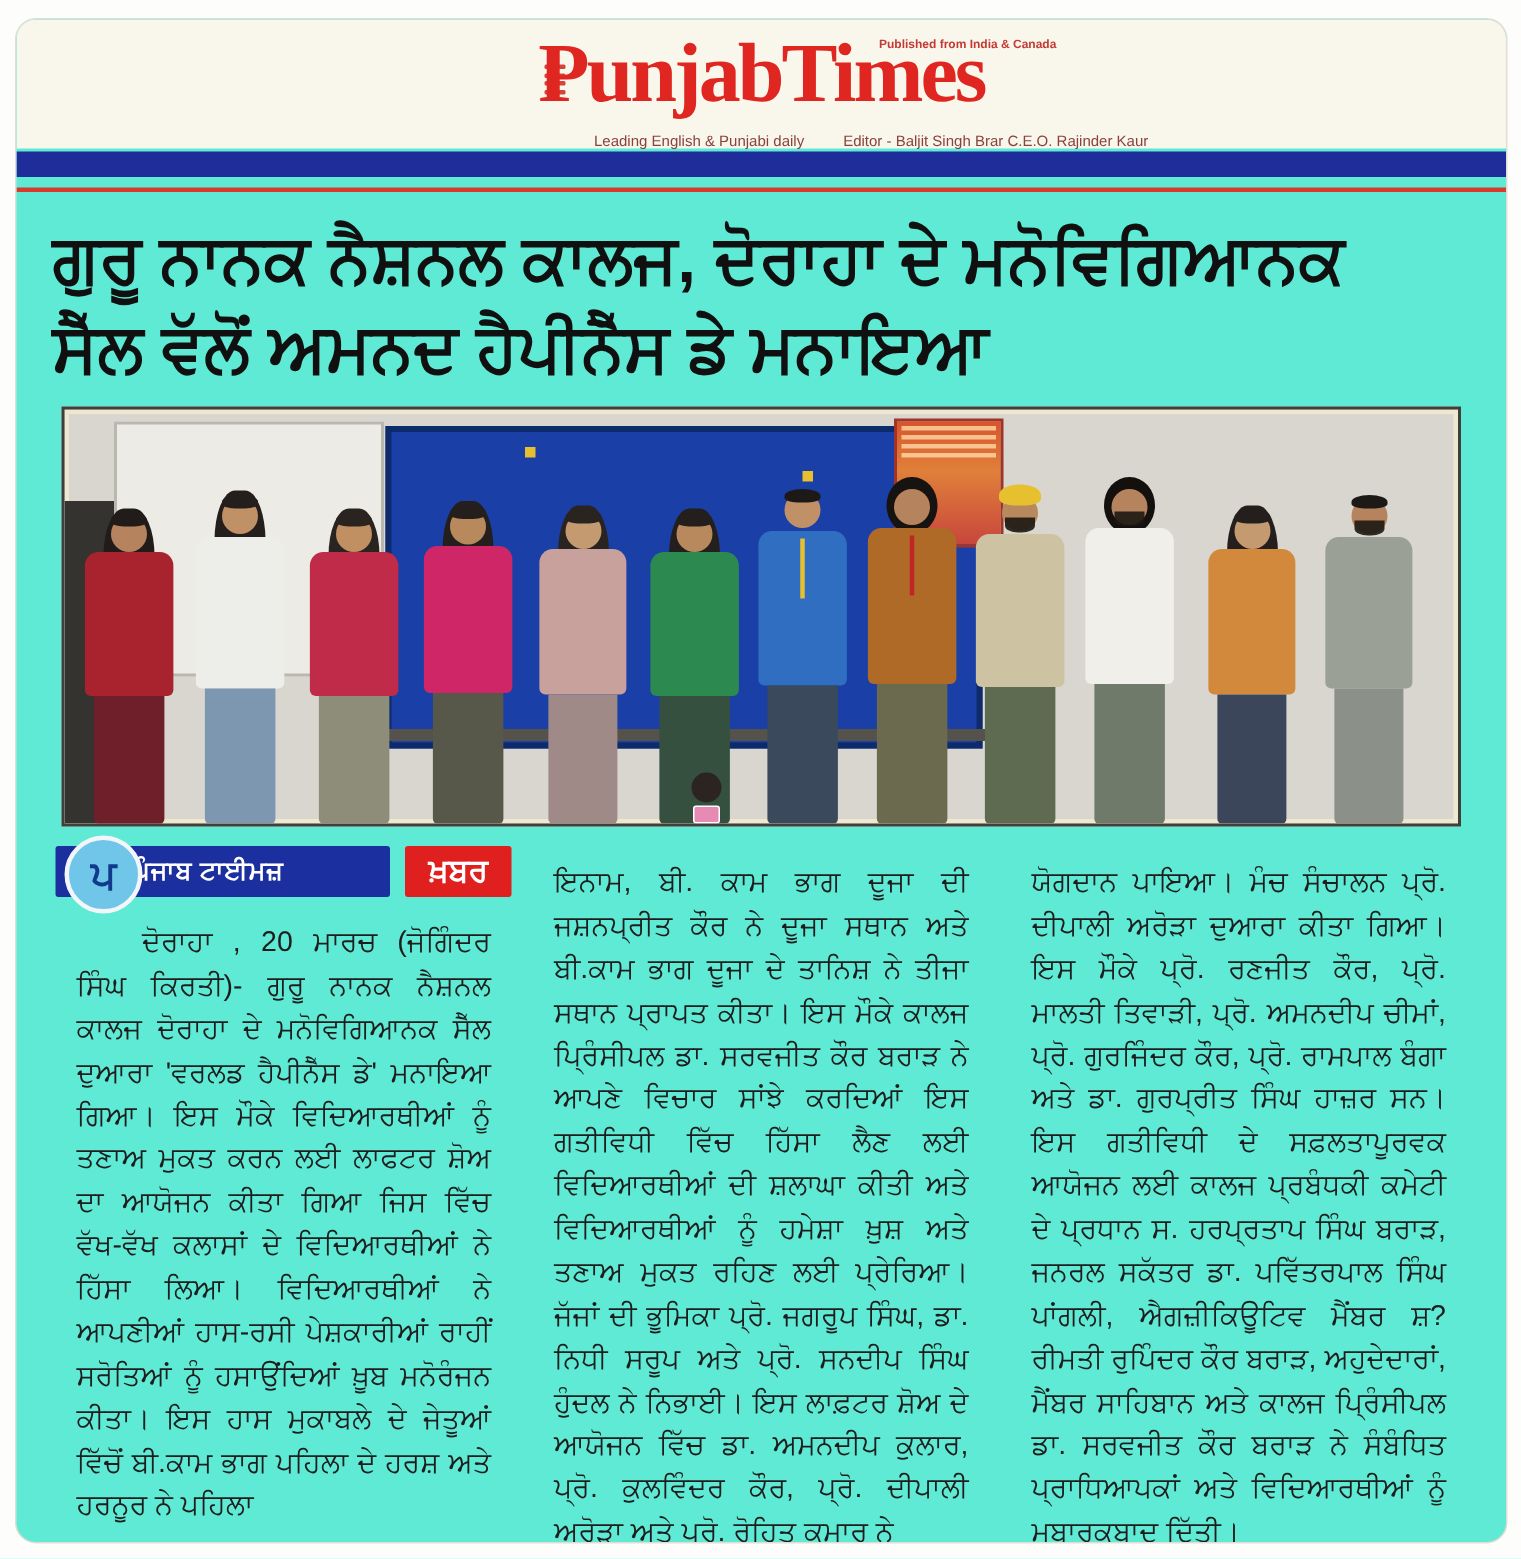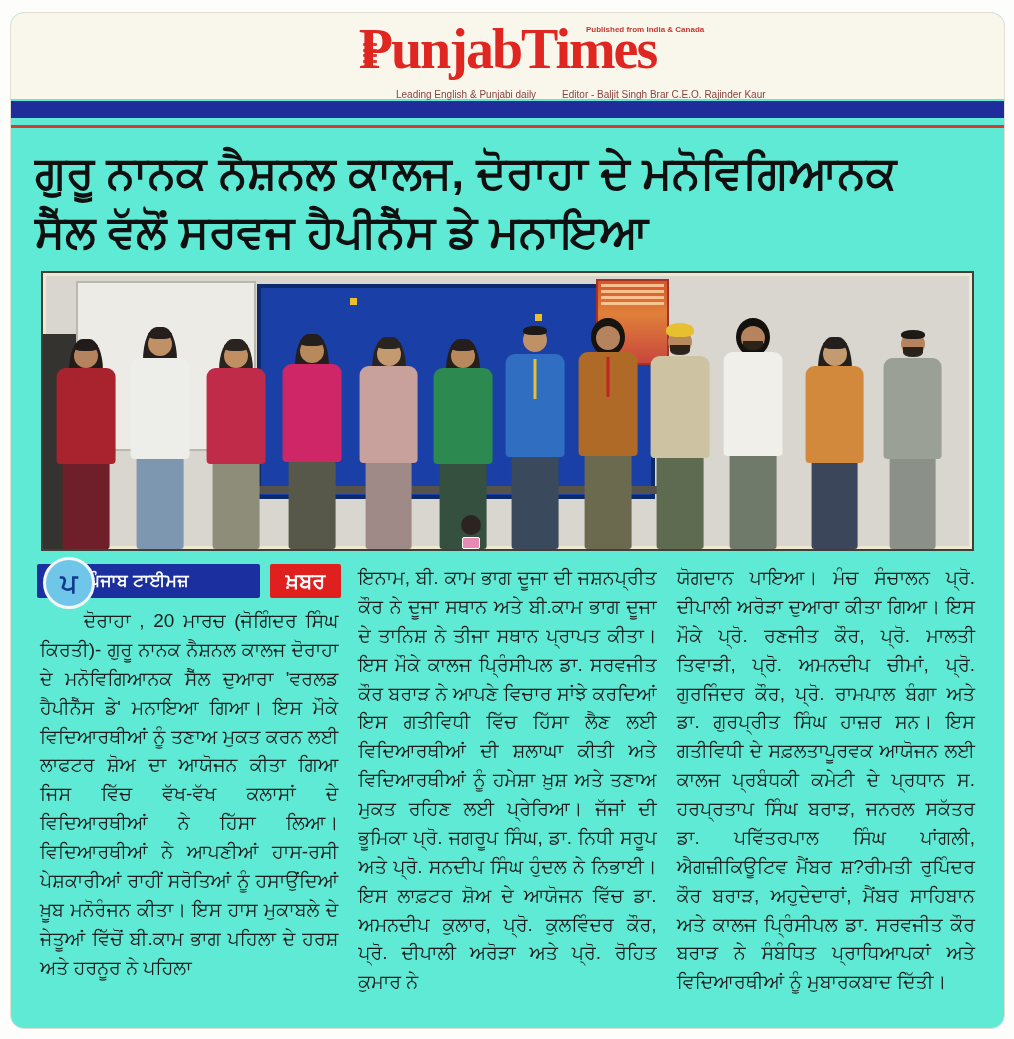--- a/index.html
+++ b/index.html
@@ -57,21 +57,21 @@
   .col{flex:1;min-width:0;}
   .brandrow{display:flex;align-items:center;gap:10px;height:40px;margin-bottom:6px;}
   .brandbar{position:relative;display:flex;align-items:center;height:34px;flex:1;
       background:#1c2f9e;border-radius:2px;padding-left:52px;}
   .logo-circle{position:absolute;left:6px;top:-7px;width:46px;height:46px;border-radius:50%;
       background:#6fc6e8;border:3px solid #f2f6f8;display:flex;align-items:center;justify-content:center;
       font-size:26px;font-weight:bold;color:#123a8c;line-height:1;}
   .brand-text{color:#ffffff;font-weight:bold;font-size:17px;letter-spacing:.5px;white-space:nowrap;}
   .tagbox{background:#e01f1f;color:#fff;font-weight:bold;font-size:21px;
       height:34px;display:flex;align-items:center;justify-content:center;padding:0 16px;border-radius:2px;}
-  .body-text{margin:3px;font-size:19px;line-height:1.52;color:#1d1d1d;text-align:justify;}
+  .body-text{margin:14px;font-size:19px;line-height:1.52;color:#1d1d1d;text-align:justify;}
   .indent{text-indent:2.3em;}
 </style>
 </head>
 <body>
 
 <div class="canvas">
   <div class="page">
 
     <header class="masthead">
       <div class="mast-stack">
@@ -86,21 +86,21 @@
         <span>Leading English &amp; Punjabi daily</span>
         <span>Editor - Baljit Singh Brar   C.E.O. Rajinder Kaur</span>
       </div>
     </header>
 
     <div class="blue-bar"></div>
     <div class="red-line"></div>
 
     <h1 class="headline">
       <span>ਗੁਰੂ ਨਾਨਕ ਨੈਸ਼ਨਲ ਕਾਲਜ, ਦੋਰਾਹਾ ਦੇ ਮਨੋਵਿਗਿਆਨਕ</span><br>
-      <span>ਸੈੱਲ ਵੱਲੋਂ ਸਰਵਜ ਹੈਪੀਨੈੱਸ ਡੇ ਮਨਾਇਆ</span>
+      <span>ਸੈੱਲ ਵੱਲੋਂ ਅਮਨਦ ਹੈਪੀਨੈੱਸ ਡੇ ਮਨਾਇਆ</span>
     </h1>
 
     <figure class="photo">
       <div class="ph ph-darkleft"></div>
       <div class="ph ph-screen"></div>
       <div class="ph ph-board"></div>
       <div class="ph ph-pin" style="left:33%;top:9%;"></div>
       <div class="ph ph-pin" style="left:53%;top:15%;"></div>
       <div class="ph ph-pin" style="left:43%;top:42%;"></div>
       <div class="ph ph-pin" style="left:61%;top:33%;"></div>

